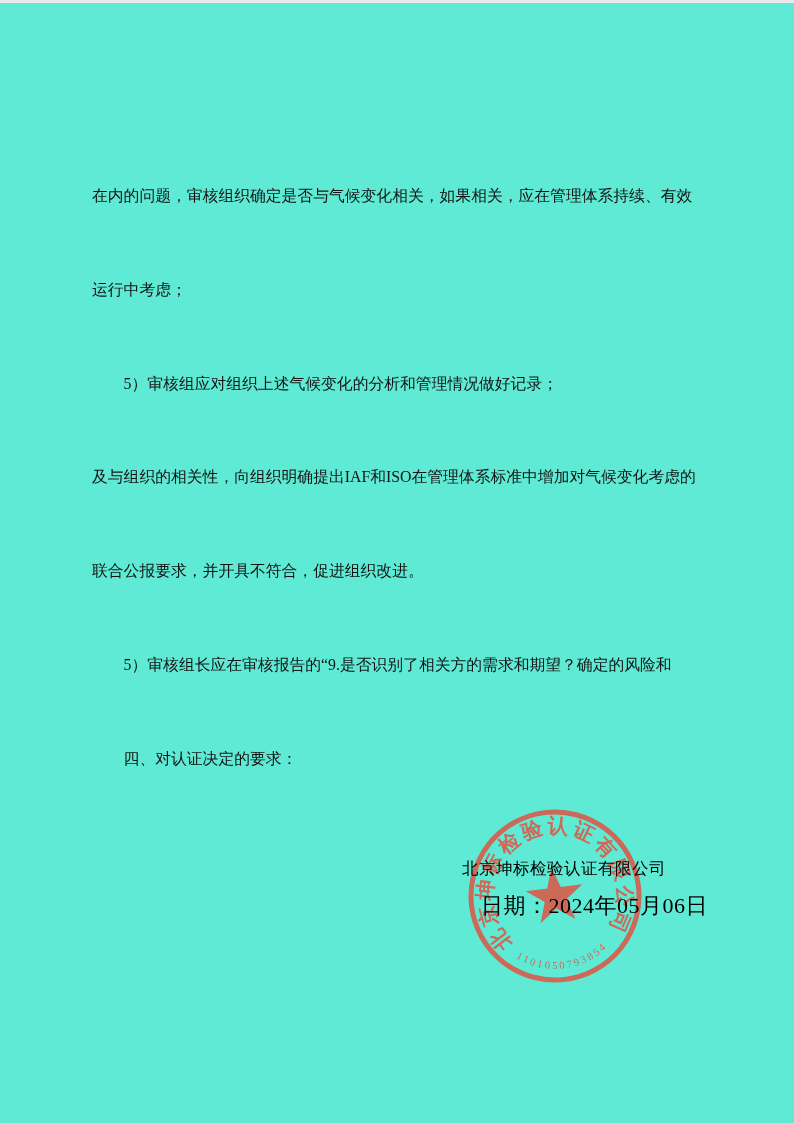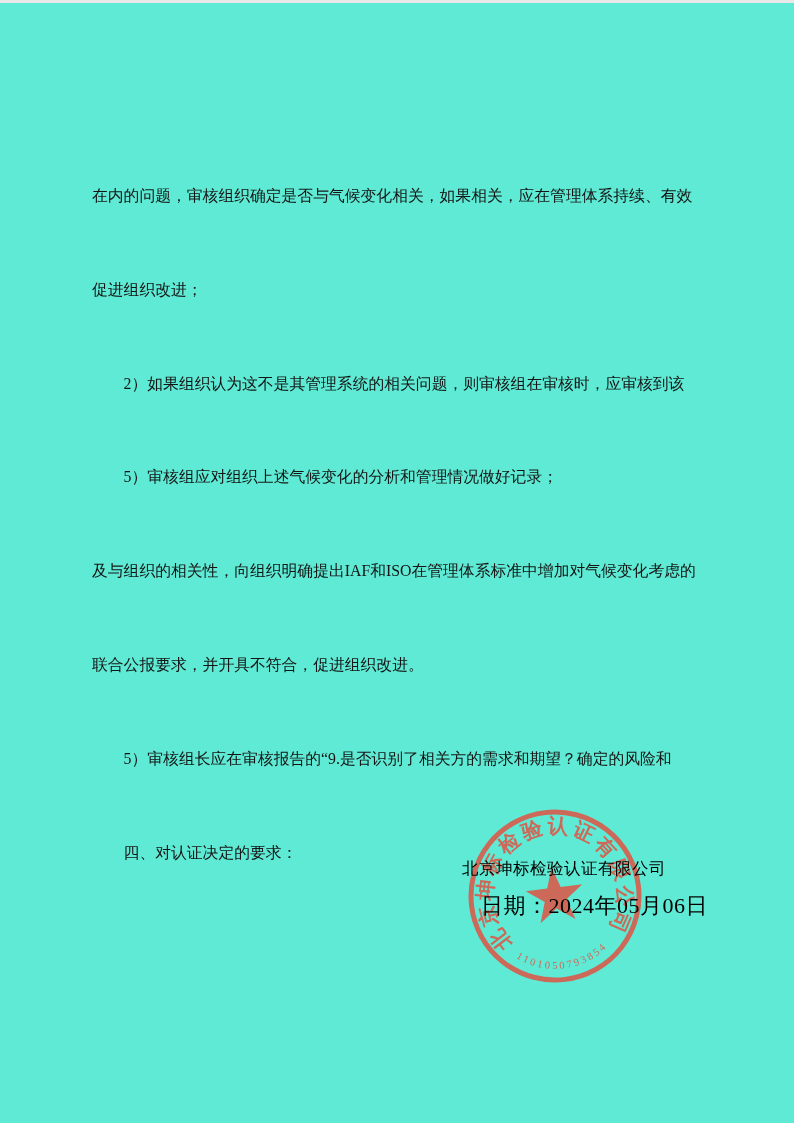--- a/index.html
+++ b/index.html
@@ -46,22 +46,21 @@
     letter-spacing:0.5px;
   }
 </style>
 </head>
 <body>
 
 <div class="page">
 
   <div class="doc-body">
     <div class="text-line">在内的问题，审核组织确定是否与气候变化相关，如果相关，应在管理体系持续、有效</div>
-    <div class="text-line">促进组织改进；</div>
-    <div class="text-line">　　2）如果组织认为这不是其管理系统的相关问题，则审核组在审核时，应审核到该</div>
+    <div class="text-line">运行中考虑；</div>
     <div class="text-line">　　5）审核组应对组织上述气候变化的分析和管理情况做好记录；</div>
     <div class="text-line">及与组织的相关性，向组织明确提出IAF和ISO在管理体系标准中增加对气候变化考虑的</div>
     <div class="text-line">联合公报要求，并开具不符合，促进组织改进。</div>
     <div class="text-line">　　5）审核组长应在审核报告的“9.是否识别了相关方的需求和期望？确定的风险和</div>
     <div class="text-line">　　四、对认证决定的要求：</div>
     
     
     
     
     

